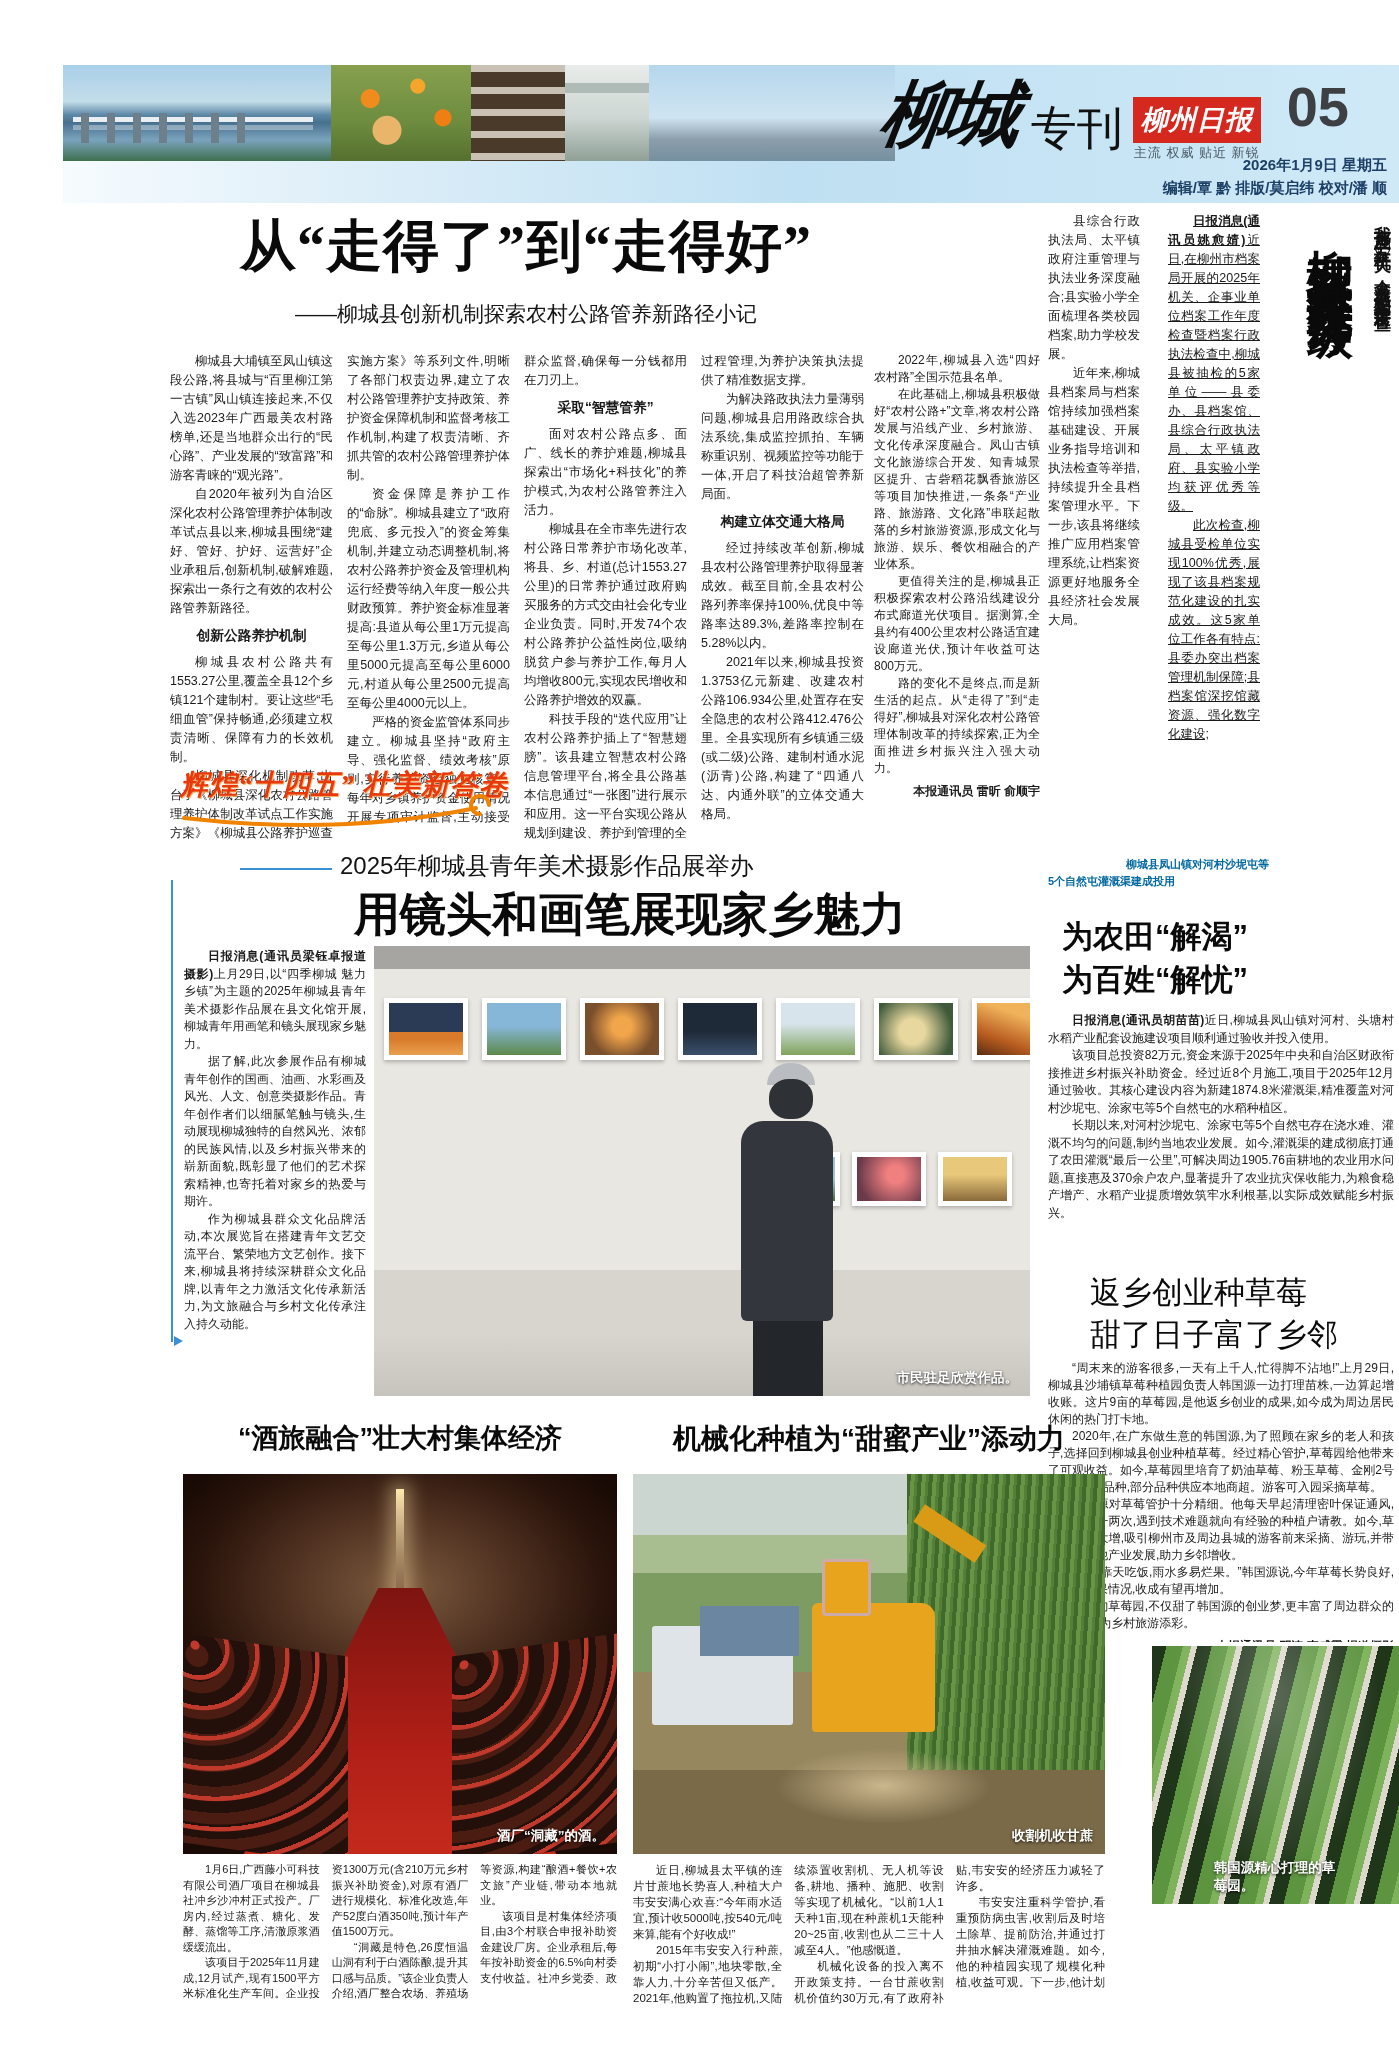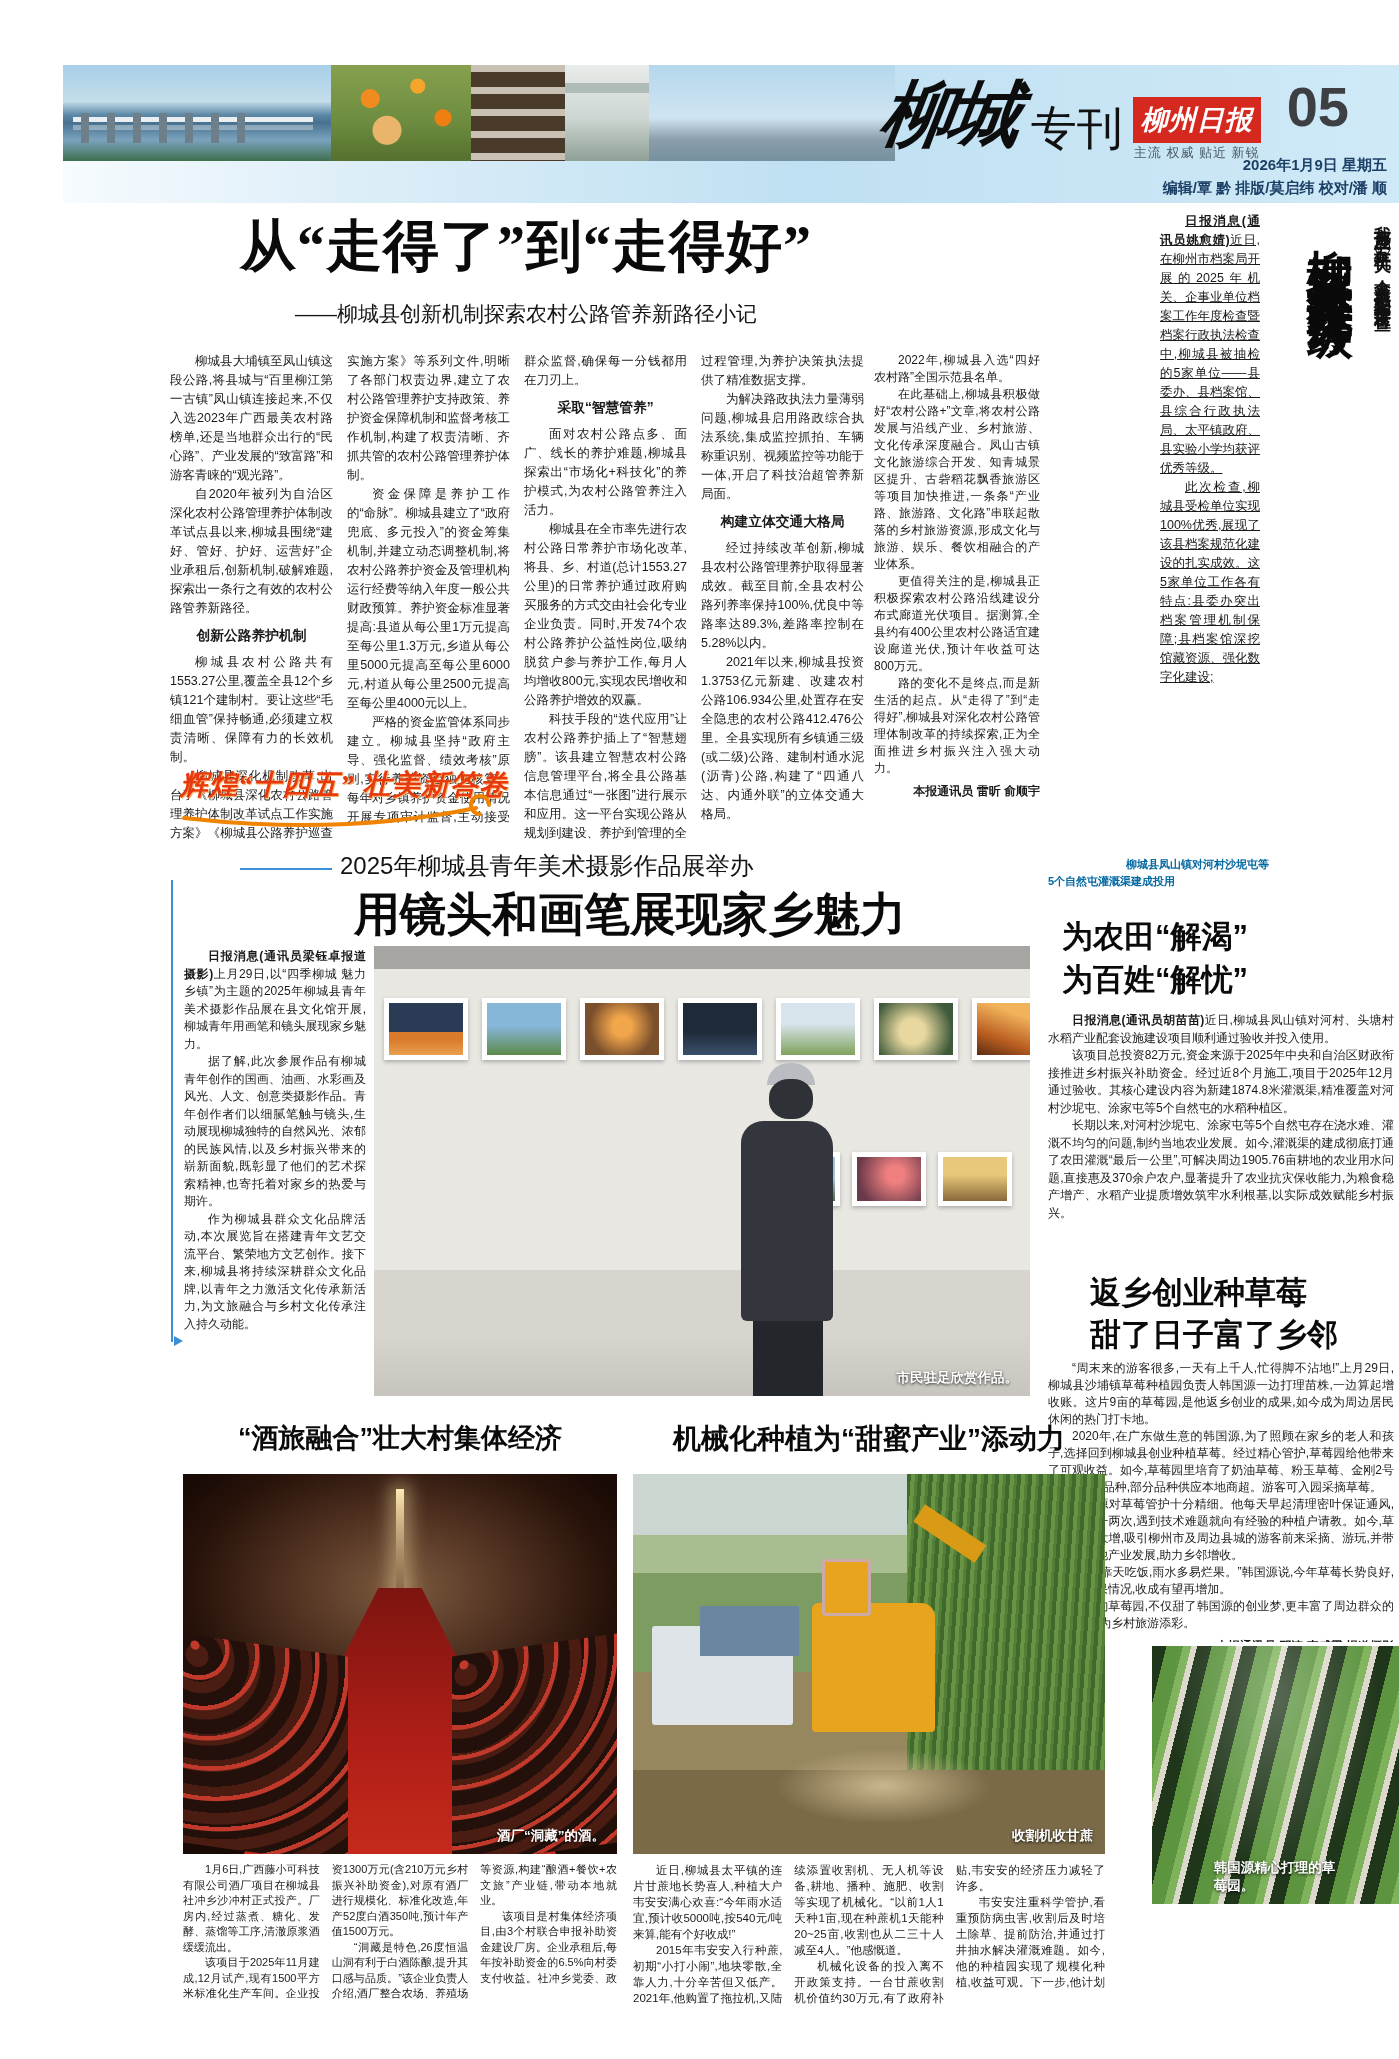--- a/index.html
+++ b/index.html
@@ -94,21 +94,21 @@
   .gallery-figure .torso{width:92px;height:200px;border-radius:22px 26px 6px 6px;background:#33373d;margin-top:2px;}
   .gallery-figure .legs{width:70px;height:80px;background:#23262b;margin-left:12px;}
   .photo-caption{position:absolute;right:12px;bottom:9px;color:#fff;font-size:13.5px;font-weight:700;
     text-shadow:0 1px 3px rgba(0,0,0,.85);}
   
   #irr-kicker{left:1048px;top:856px;width:346px;font-size:11px;font-weight:600;color:#0369a1;line-height:1.55;}
   #irr-kicker .ind{padding-left:78px;display:block;}
   #irr-headline{left:1062px;top:916px;font-size:31px;font-weight:800;color:#0a0a0a;line-height:1.38;}
   #irr-body{left:1048px;top:1012px;width:346px;height:252px;font-size:12px;line-height:17.5px;overflow:hidden;}
   
-  #str-headline{left:1090px;top:1272px;font-size:31px;font-weight:700;color:#0a0a0a;line-height:1.35;}
+  #str-headline{left:1090px;top:1272px;font-size:31px;font-weight:400;color:#0a0a0a;line-height:1.35;}
   #str-body{left:1048px;top:1360px;width:346px;height:282px;font-size:12px;line-height:17px;overflow:hidden;}
   #str-photo{left:1152px;top:1646px;width:247px;height:258px;overflow:hidden;
     background:
       repeating-linear-gradient(104deg,#20361b 0 14px,#5d9440 14px 30px,#7fb35b 30px 38px,#ddd8cc 38px 44px);}
   #str-photo .glow{position:absolute;inset:0;background:radial-gradient(ellipse at 50% 20%,rgba(255,255,255,.25),transparent 60%);}
   
   #wine-headline{left:183px;top:1420px;width:434px;text-align:center;font-size:27px;font-weight:800;color:#0a0a0a;}
   #wine-photo{left:183px;top:1474px;width:434px;height:380px;overflow:hidden;
     background:radial-gradient(ellipse 60% 45% at 50% 30%,#7c5a3e 0%,#4e3020 45%,#2a140b 78%,#190a05 100%);}
   .carpet{position:absolute;left:0;top:30%;width:100%;height:70%;
@@ -197,20 +197,24 @@
     <p class="t-p">路的变化不是终点,而是新生活的起点。从“走得了”到“走得好”,柳城县对深化农村公路管理体制改革的持续探索,正为全面推进乡村振兴注入强大动力。</p>
     <p class="t-byline">本报通讯员 雷昕 俞顺宇</p>
   </div>
 
 <div class="abs" id="archives">
   <div id="arch-cols">
     <div class="body-text">
         <p class="t-p"><b>日报消息(通讯员姚愈婧)</b>近日,在柳州市档案局开展的2025年机关、企事业单位档案工作年度检查暨档案行政执法检查中,柳城县被抽检的5家单位——县委办、县档案馆、县综合行政执法局、太平镇政府、县实验小学均获评优秀等级。</p>
         <p class="t-p">此次检查,柳城县受检单位实现100%优秀,展现了该县档案规范化建设的扎实成效。这5家单位工作各有特点:县委办突出档案管理机制保障;县档案馆深挖馆藏资源、强化数字化建设;</p>
       </div>
+    <div class="body-text">
+        <p class="t-p">县综合行政执法局、太平镇政府注重管理与执法业务深度融合;县实验小学全面梳理各类校园档案,助力学校发展。</p>
+        <p class="t-p">近年来,柳城县档案局与档案馆持续加强档案基础建设、开展业务指导培训和执法检查等举措,持续提升全县档案管理水平。下一步,该县将继续推广应用档案管理系统,让档案资源更好地服务全县经济社会发展大局。</p>
+      </div>
   </div>
   <div class="vert" id="arch-headline">柳城五家单位获评优秀等级</div>
   <div class="vert" id="arch-kicker">我市开展二〇二五年机关、企事业单位档案工作年度检查</div>
 </div>
 
 <div class="abs" id="stamp">
   <span class="stamp-text">辉煌“十四五” 壮美新答卷</span>
   <svg width="330" height="40" viewBox="0 0 330 40">
     <path d="M4 26 Q160 44 296 16" fill="none" stroke="#f08300" stroke-width="4" stroke-linecap="round"></path>
     <path d="M300 22 a9 9 0 1 1 9 -9" fill="none" stroke="#f08300" stroke-width="4" stroke-linecap="round"></path>

